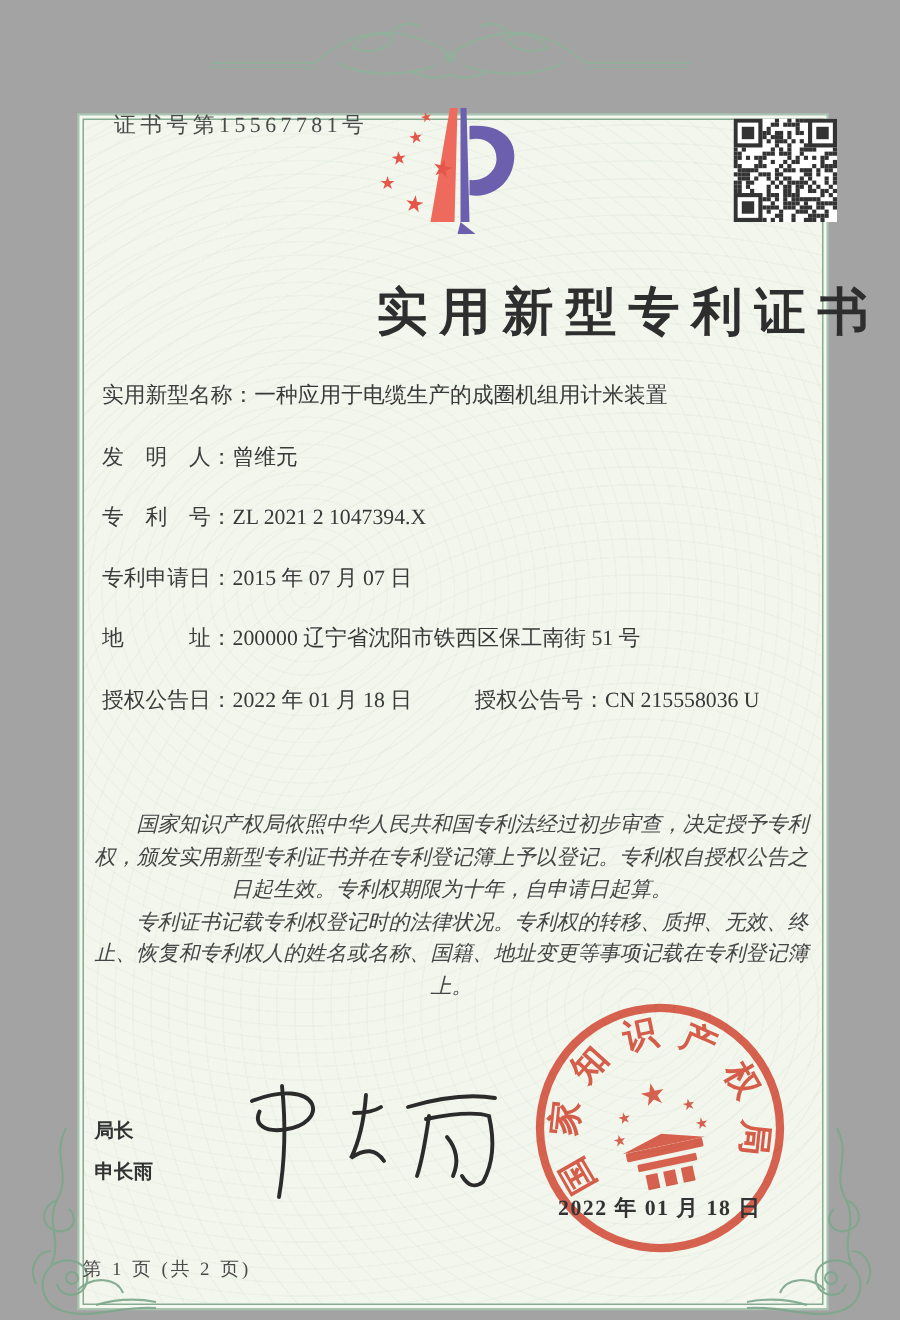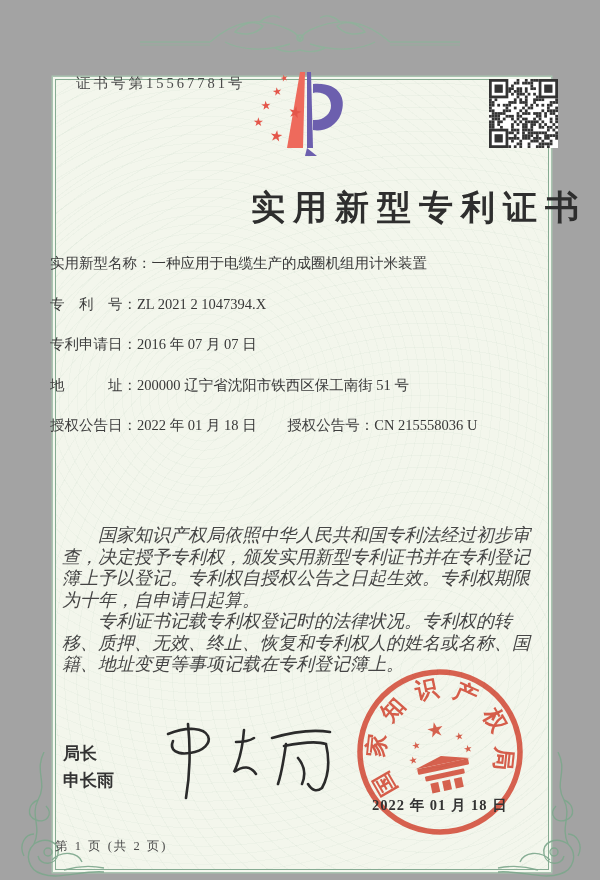--- a/index.html
+++ b/index.html
@@ -25,36 +25,37 @@
   .cert-no{
     position:absolute;left:76px;top:74px;font-size:14.5px;letter-spacing:3px;color:#4a4a4a;
   }
   .logo{position:absolute;left:243px;top:64px;width:126px;height:112px;}
   .qr{position:absolute;left:489px;top:79px;width:69px;height:69px;}
   .title{
     position:absolute;left:55px;top:185px;width:492px;text-align:right;
     font-size:34px;font-weight:bold;letter-spacing:8px;color:#2e2e2e;margin-left:40px;
   }
   
-  .fields{position:absolute;left:50px;top:254px;width:478px;font-size:14.5px;}
+  .fields{position:absolute;left:68px;top:254px;width:478px;font-size:14.5px;}
   .field-row{height:40.5px;white-space:nowrap;}
   .field-label{color:#3d3d3d;}
   .field-value{color:#383838;}
   .grant-row{height:40px;white-space:nowrap;}
-  .grant-no{margin-left:27px;}
+  .grant-no{margin-left:38px;}
   
   .paragraphs{
-    position:absolute;left:62px;top:524px;width:478px;
-    font-size:18px;line-height:21.5px;font-style:italic;color:#454545;
+    position:absolute;left:62px;top:540px;width:478px;
+    font-size:14px;line-height:21.5px;font-style:italic;color:#454545;
     font-family:"DejaVu Serif","Liberation Serif",serif;
+    text-align:center;
   }
   .paragraphs p{margin:0;text-indent:2em;}
   
   .signatory{position:absolute;left:63px;top:740px;font-family:"Liberation Sans","DejaVu Sans",sans-serif;
-    font-size:17px;font-weight:bold;color:#333;line-height:27px;}
+    font-size:13px;font-weight:bold;color:#333;line-height:27px;}
   .signature{position:absolute;left:140px;top:712px;width:210px;height:100px;}
   .seal{position:absolute;left:354px;top:666px;width:172px;height:172px;mix-blend-mode:multiply;opacity:.93;}
   .seal-date{position:absolute;left:372px;top:796px;font-size:14.5px;font-weight:bold;letter-spacing:1px;color:#333;}
   .footer{
     position:absolute;left:55px;top:838px;width:548px;text-align:left;
     font-size:12.5px;letter-spacing:2px;color:#4a4a4a;
   }
 </style>
 </head>
 <body>
@@ -373,24 +374,27 @@
       <rect x="2" y="20" width="3" height="3" fill="#333"></rect>
     </svg>
 
   <div class="title">实用新型专利证书</div>
 
   <div class="fields">
     <div class="field-row">
       <span class="field-label">实用新型名称：</span><span class="field-value">一种应用于电缆生产的成圈机组用计米装置</span>
     </div>
     <div class="field-row">
+      <span class="field-label">发　明　人：</span><span class="field-value">曾维元</span>
+    </div>
+    <div class="field-row">
       <span class="field-label">专　利　号：</span><span class="field-value">ZL 2021 2 1047394.X</span>
     </div>
     <div class="field-row">
-      <span class="field-label">专利申请日：</span><span class="field-value">2016 年 07 月 07 日</span>
+      <span class="field-label">专利申请日：</span><span class="field-value">2015 年 07 月 07 日</span>
     </div>
     <div class="field-row">
       <span class="field-label">地　　　址：</span><span class="field-value">200000 辽宁省沈阳市铁西区保工南街 51 号</span>
     </div>
     <div class="grant-row">
       <span><span class="field-label">授权公告日：</span><span class="field-value">2022 年 01 月 18 日</span></span>
       <span class="grant-no"><span class="field-label">授权公告号：</span><span class="field-value">CN 215558036 U</span></span>
     </div>
   </div>
 

